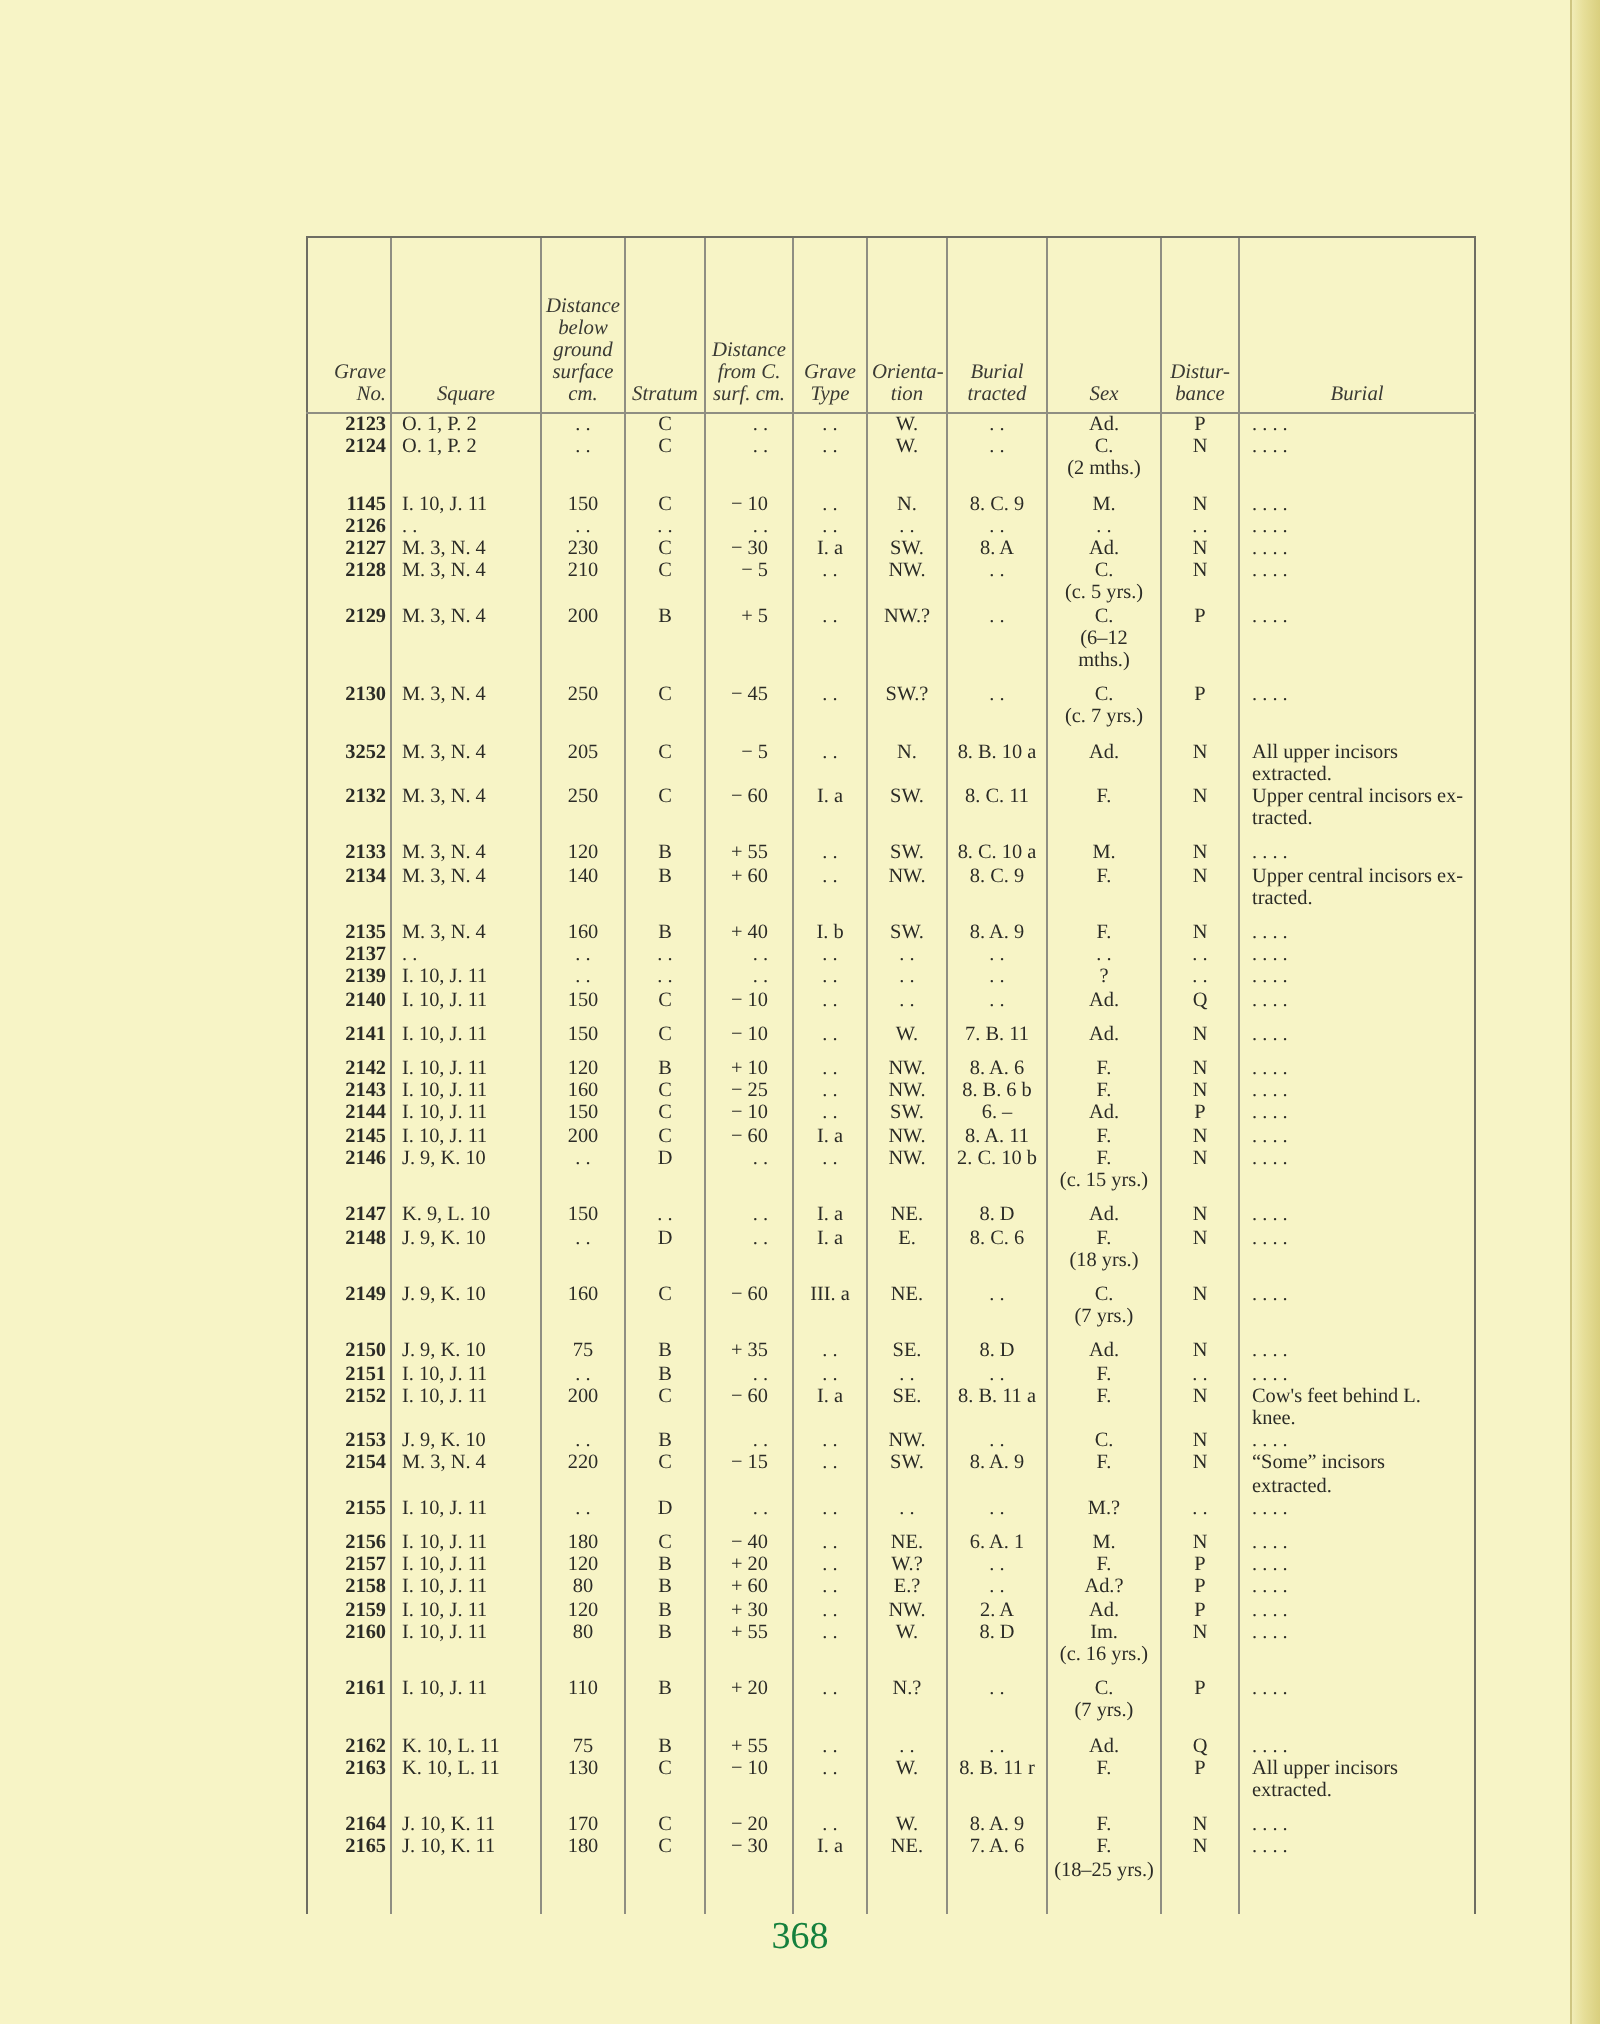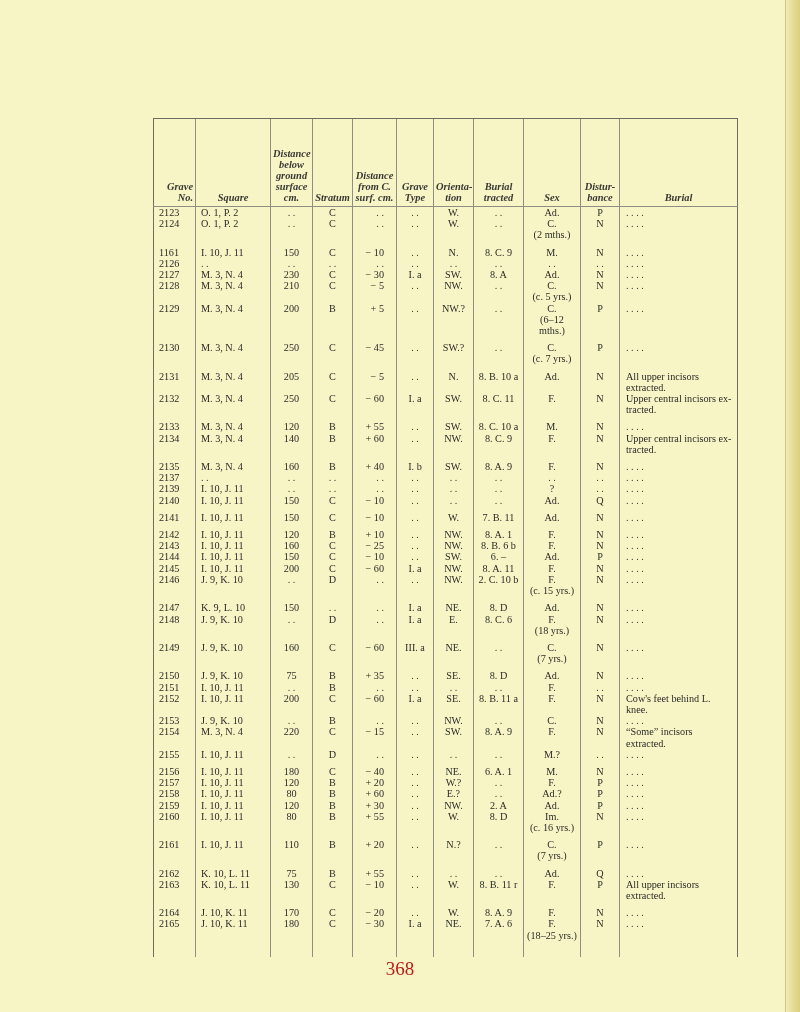--- a/index.html
+++ b/index.html
@@ -16,43 +16,43 @@
     border-left:1px solid #cfc682;
   }
   .table-wrap {
     position:absolute; left:153px; top:118px; width:584px;
   }
   table {
     border-collapse:collapse; width:584px; table-layout:fixed;
     font-size:10.2px; line-height:11.2px;
   }
   th {
-    font-style:italic; font-weight:bold; font-size:10.4px; line-height:11px;
+    font-style:italic; font-weight:normal; font-size:10.4px; line-height:11px;
     color:#3a3a34; vertical-align:bottom; padding:2px 2px 3px 2px;
     border-top:1.5px solid #6e6d62; border-bottom:1px solid #8f8e82;
     border-left:1px solid #8f8e82; text-align:center;
     height:82px;
   }
   th:first-child { border-left:1.5px solid #6e6d62; }
   th:last-child { border-right:1.5px solid #6e6d62; }
   th.left { text-align:right; padding-left:6px; }
   td {
     border-left:1px solid #8f8e82; padding:0 2px; vertical-align:top;
     text-align:center; white-space:nowrap;
   }
-  td:first-child { border-left:1.5px solid #6e6d62; font-weight:normal; text-align:left; padding-left:5px; }
+  td:first-child { border-left:1.5px solid #6e6d62; font-weight:bold; text-align:right; padding-left:5px; }
   td:last-child { border-right:1.5px solid #6e6d62; }
   td.sq { text-align:left; padding-left:5px; }
   td.rem { text-align:left; white-space:normal; padding-left:6px; padding-right:4px; }
   td.dist { text-align:right; padding-right:12px; }
   tr.gap td { height:6px; }
   tr.tail td { height:16px; }
   .page-number {
     position:absolute; left:0; width:800px; top:958px; text-align:center;
-    font-size:19px; color:#b91c1c;
+    font-size:19px; color:#15803d;
   }
 </style>
 </head>
 <body>
 
 <div class="page-edge"></div>
 
 <div class="table-wrap">
   <table>
     <colgroup>
@@ -118,21 +118,21 @@
           <td></td>
           <td></td>
           <td></td>
           <td></td>
           <td></td>
           <td></td>
           <td></td>
           <td></td>
         </tr>
         <tr>
-          <td>1161</td>
+          <td>1145</td>
           <td class="sq">I. 10, J. 11</td>
           <td>150</td>
           <td>C</td>
           <td class="dist">− 10</td>
           <td>. .</td>
           <td>N.</td>
           <td>8. C. 9</td>
           <td style="white-space: pre-line;">M.</td>
           <td>N</td>
           <td class="rem">. .    . .</td>
@@ -226,21 +226,21 @@
           <td></td>
           <td></td>
           <td></td>
           <td></td>
           <td></td>
           <td></td>
           <td></td>
           <td></td>
         </tr>
         <tr>
-          <td>2131</td>
+          <td>3252</td>
           <td class="sq">M. 3, N. 4</td>
           <td>205</td>
           <td>C</td>
           <td class="dist">− 5</td>
           <td>. .</td>
           <td>N.</td>
           <td>8. B. 10 a</td>
           <td style="white-space: pre-line;">Ad.</td>
           <td>N</td>
           <td class="rem">All upper incisors extracted.</td>
@@ -402,21 +402,21 @@
           <td></td>
         </tr>
         <tr>
           <td>2142</td>
           <td class="sq">I. 10, J. 11</td>
           <td>120</td>
           <td>B</td>
           <td class="dist">+ 10</td>
           <td>. .</td>
           <td>NW.</td>
-          <td>8. A. 1</td>
+          <td>8. A. 6</td>
           <td style="white-space: pre-line;">F.</td>
           <td>N</td>
           <td class="rem">. .    . .</td>
         </tr>
         <tr>
           <td>2143</td>
           <td class="sq">I. 10, J. 11</td>
           <td>160</td>
           <td>C</td>
           <td class="dist">− 25</td>

